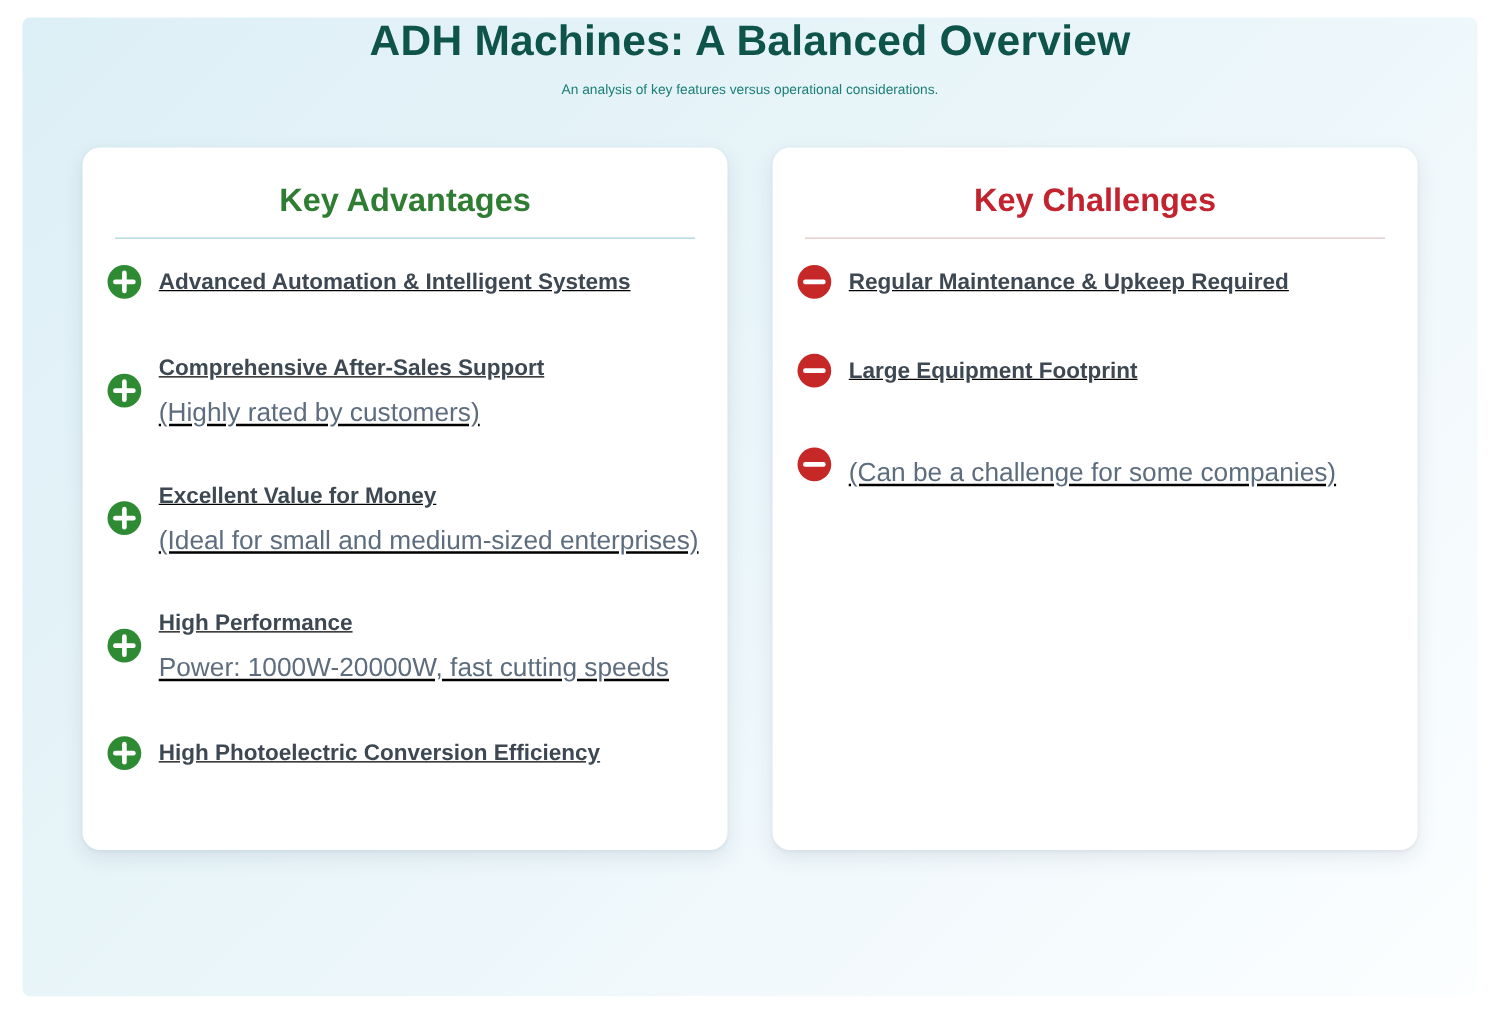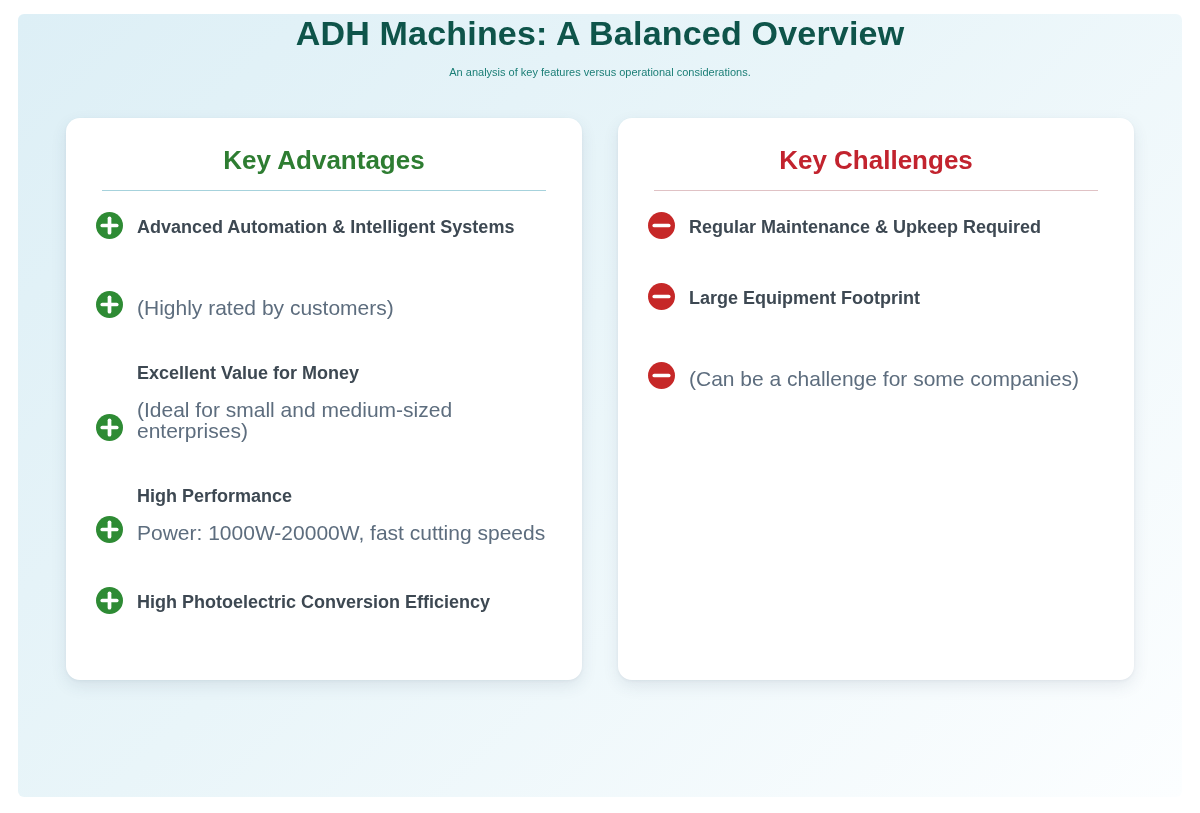--- a/index.html
+++ b/index.html
@@ -44,21 +44,21 @@
     gap: 36px;
     padding: 40px 48px 0;
     box-sizing: border-box;
   }
   .card {
     flex: 1 1 0;
     background: #ffffff;
     border-radius: 14px;
     height: 562px;
     box-sizing: border-box;
-    padding: 27px 30px 0;
+    padding: 27px 20px 0;
     box-shadow: 0 6px 16px rgba(45, 70, 100, 0.10), 0 1px 3px rgba(45, 70, 100, 0.06);
   }
   .card-heading {
     margin: 0;
     text-align: center;
     font-size: 26px;
     font-weight: bold;
     line-height: 30px;
   }
   .advantages .card-heading { color: var(--advantages-accent, #2e7d32); }
@@ -70,23 +70,24 @@
   }
   .advantages .rule { border-top-color: var(--advantages-rule, #a6d2dc); }
   .challenges .rule { border-top-color: var(--challenges-rule, #e0c2c5); }
   .items {
     list-style: none;
     margin: 21px 0 0;
     padding: 0;
   }
   .item {
     display: flex;
-    align-items: flex-end;
+    align-items: center;
     gap: 14px;
     margin-bottom: 44px;
+    text-decoration: underline;
   }
   .badge {
     width: 27px;
     height: 27px;
     flex: 0 0 27px;
     border-radius: 50%;
     display: flex;
     align-items: center;
     justify-content: center;
   }
@@ -144,20 +145,21 @@
   </li>
 
   <li class="item">
     <span class="badge">
       <svg viewBox="0 0 24 24" aria-hidden="true">
         <line class="h" x1="5.6" y1="12" x2="18.4" y2="12"></line>
         <line class="v" x1="12" y1="5.6" x2="12" y2="18.4"></line>
       </svg>
     </span>
     <span class="item-text">
+      <span class="item-title">Comprehensive After-Sales Support</span>
       <span class="item-detail">(Highly rated by customers)</span>
     </span>
   </li>
 
   <li class="item">
     <span class="badge">
       <svg viewBox="0 0 24 24" aria-hidden="true">
         <line class="h" x1="5.6" y1="12" x2="18.4" y2="12"></line>
         <line class="v" x1="12" y1="5.6" x2="12" y2="18.4"></line>
       </svg>

